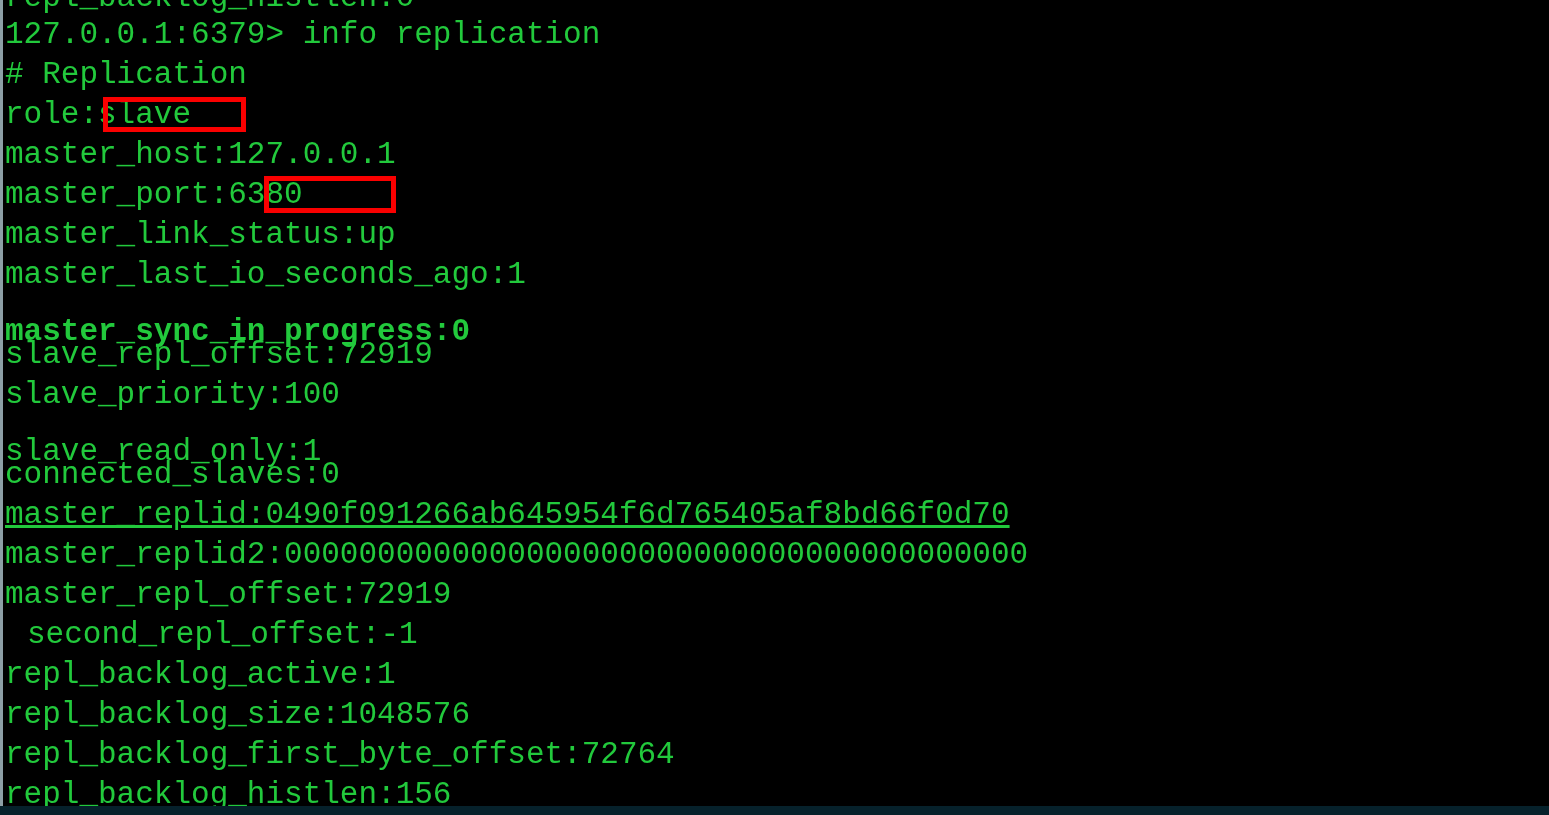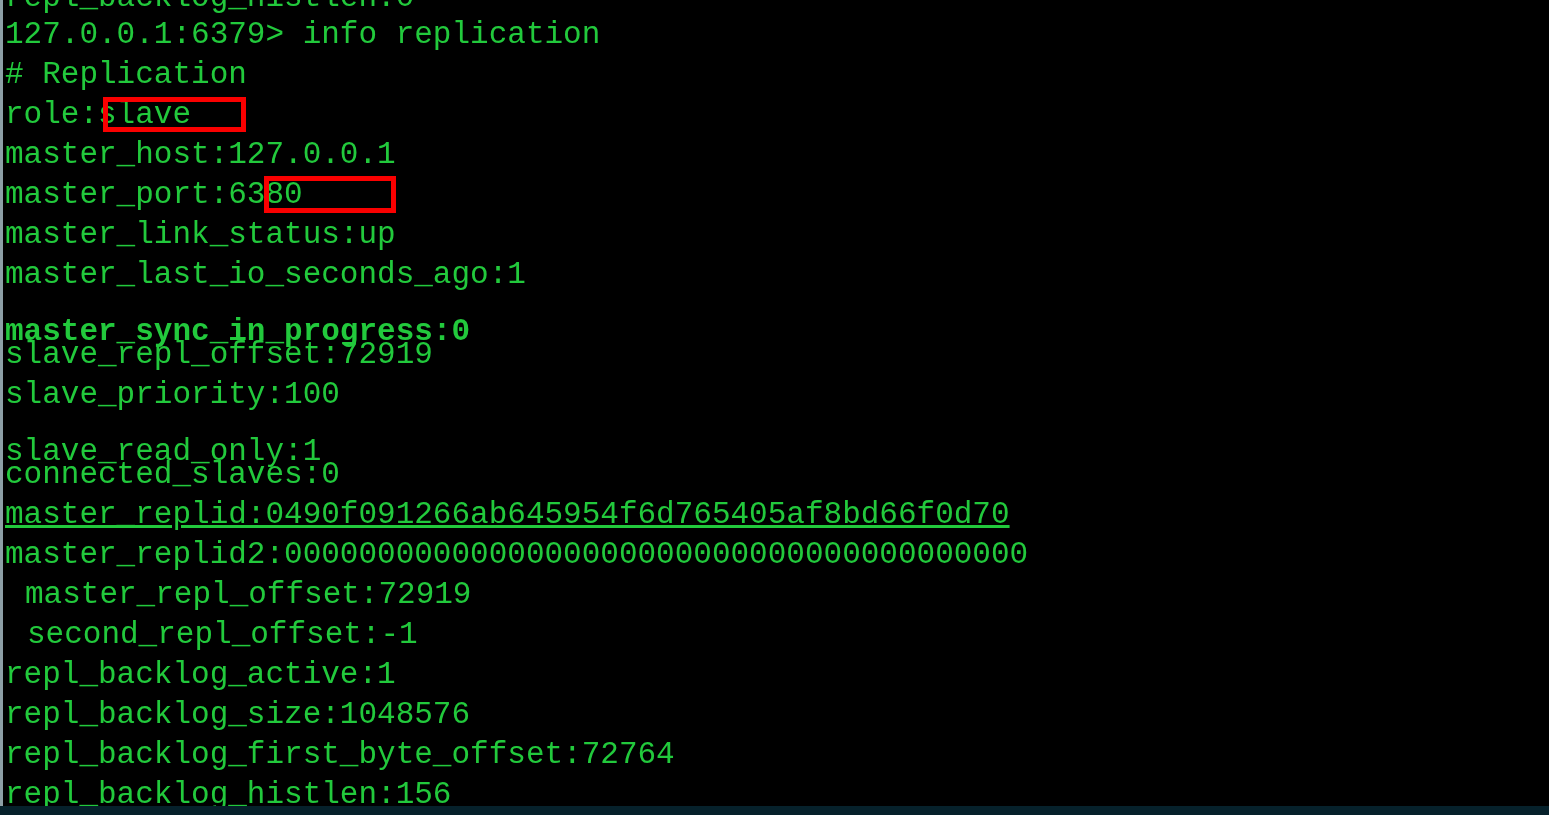--- a/index.html
+++ b/index.html
@@ -95,21 +95,21 @@
     <div class="line" style="top:375px;">slave_priority:100</div>
 
     <div class="line" style="top:415px;margin-top:17px;">slave_read_only:1</div>
 
     <div class="line" style="top:455px;">connected_slaves:0</div>
 
     <div class="line" style="top:495px;text-decoration:underline;">master_replid:0490f091266ab645954f6d765405af8bd66f0d70</div>
 
     <div class="line" style="top:535px;">master_replid2:0000000000000000000000000000000000000000</div>
 
-    <div class="line" style="top:575px;margin-left:20px;">master_repl_offset:72919</div>
+    <div class="line" style="top:575px;">master_repl_offset:72919</div>
 
     <div class="line" style="top:615px;margin-left:22px;">second_repl_offset:-1</div>
 
     <div class="line" style="top:655px;">repl_backlog_active:1</div>
 
     <div class="line" style="top:695px;">repl_backlog_size:1048576</div>
 
     <div class="line" style="top:735px;">repl_backlog_first_byte_offset:72764</div>
 
     <div class="line" style="top:775px;">repl_backlog_histlen:156</div>

